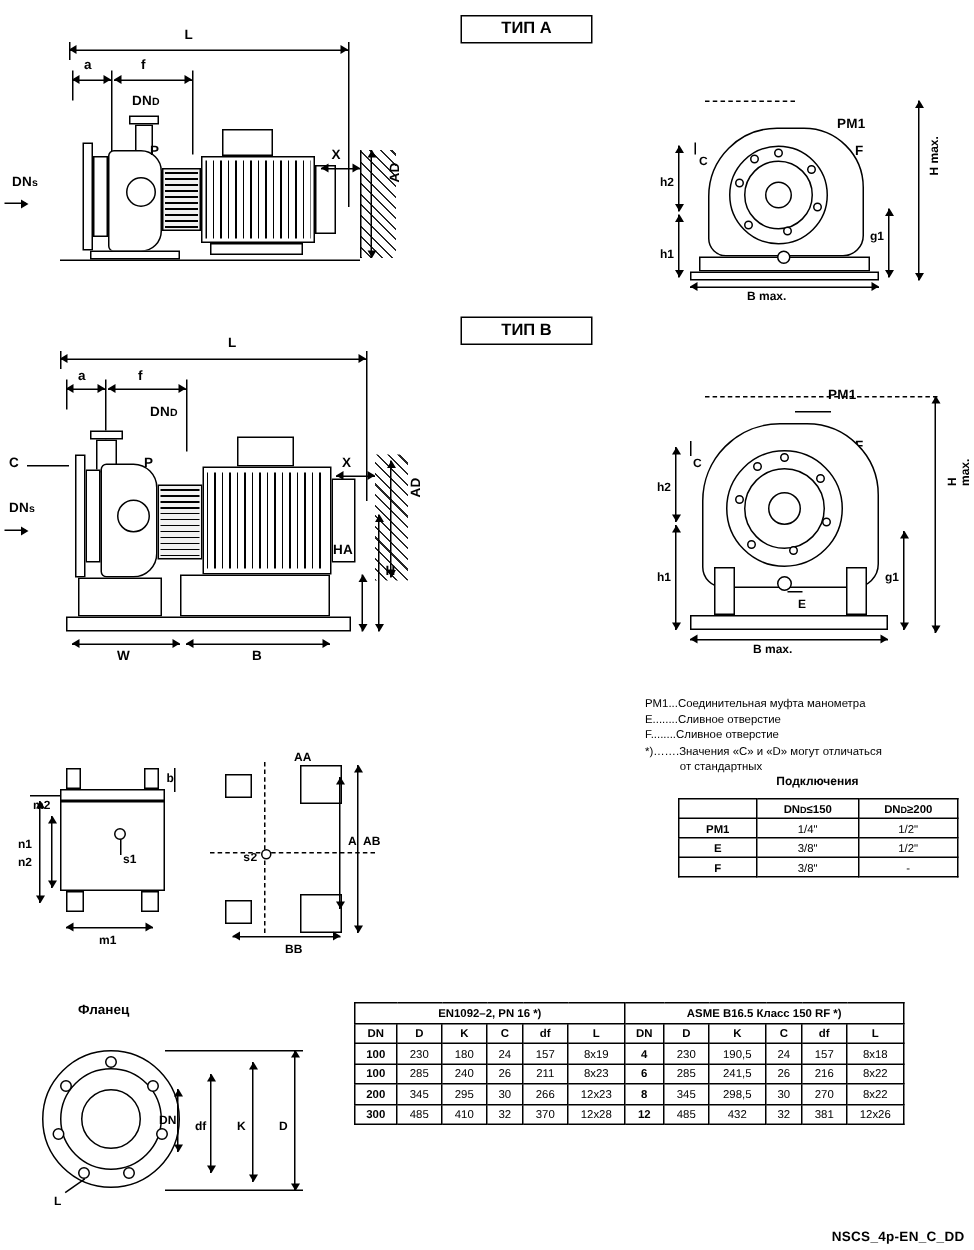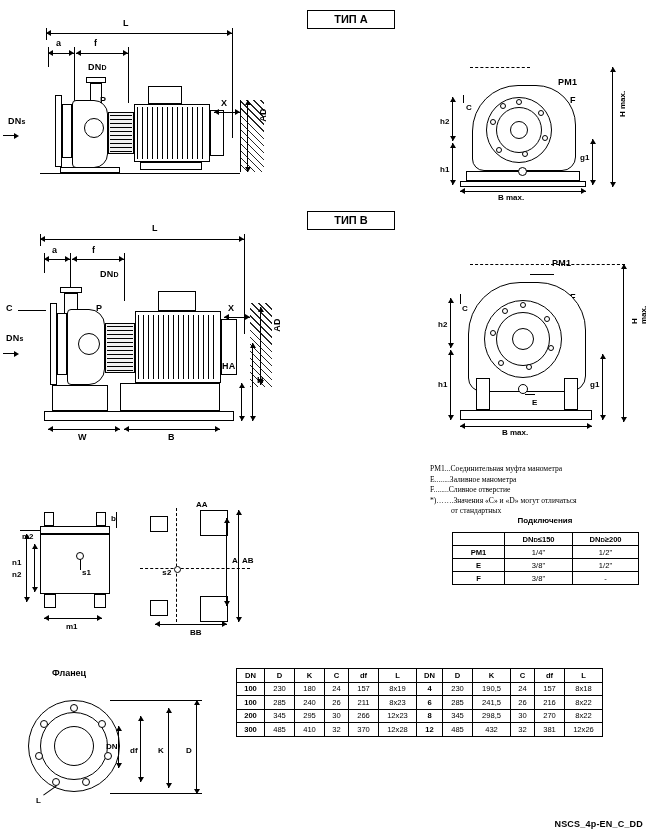--- a/index.html
+++ b/index.html
@@ -367,23 +367,23 @@
     <div class="arrow-u" style="left:191px; top:14px;"></div>
     <div class="arrow-d" style="left:191px; top:167px;"></div>
     <div class="dash-h" style="left:40px; top:14px; width:155px;"></div>
 
     <div class="abs lbl-sm" style="left:72px; top:178px;">B max.</div>
     <div class="line-h" style="left:30px; top:176px; width:132px;"></div>
     <div class="arrow-l" style="left:30px; top:173px;"></div>
     <div class="arrow-r" style="left:157px; top:173px;"></div>
   </div>
 
-  <div class="notes" style="left:430px; top:464px; width:215px;font-family:Liberation Serif, serif;">
+  <div class="notes" style="left:430px; top:464px; width:215px;">
     <div>PM1...Соединительная муфта манометра</div>
-    <div>E........Заливное манометра</div>
+    <div>E........Сливное отверстие</div>
     <div>F........Сливное отверстие</div>
     <div>*)…….Значения «C» и «D» могут отличаться</div>
     <div style="white-space:pre;">           от стандартных</div>
   </div>
 
   <div id="conn-title">Подключения</div>
   <table class="tbl" id="conn-table">
     <tbody>
         <tr>
       <th style="width:52px;"></th>
@@ -506,20 +506,24 @@
     <div class="line-v" style="left:108px; top:36px; height:42px;"></div>
     <div class="arrow-u" style="left:106px; top:36px;"></div>
     <div class="arrow-d" style="left:106px; top:73px;"></div>
 
     <div class="line-h" style="left:100px; top:10px; width:92px;"></div>
     <div class="line-h" style="left:100px; top:103px; width:92px;"></div>
   </div>
 
   <table class="tbl" id="flange-table">
     <tbody>
+        <tr>
+      <th colspan="6">EN1092–2, PN 16 *)</th>
+      <th colspan="6">ASME B16.5 Класс 150 RF *)</th>
+    </tr>
     <tr>
       <th style="width:28px;">DN</th>
       <th style="width:30px;">D</th>
       <th style="width:30px;">K</th>
       <th style="width:24px;">C</th>
       <th style="width:30px;">df</th>
       <th style="width:38px;">L</th>
       <th style="width:26px;">DN</th>
       <th style="width:30px;">D</th>
       <th style="width:38px;">K</th>

